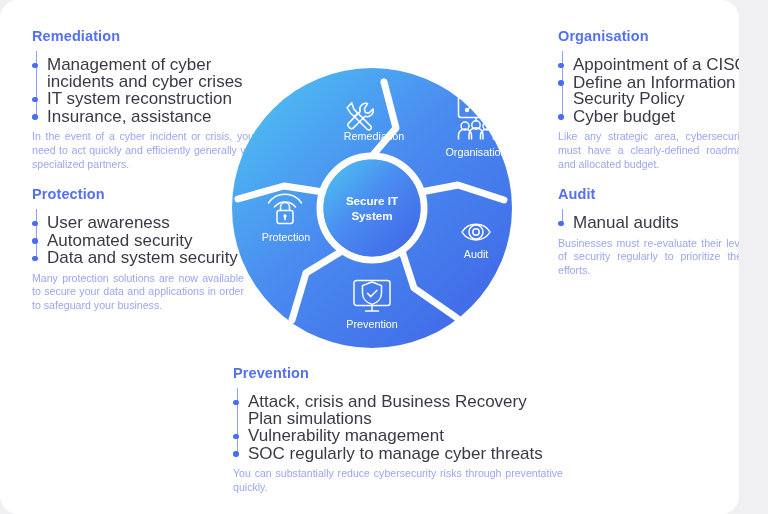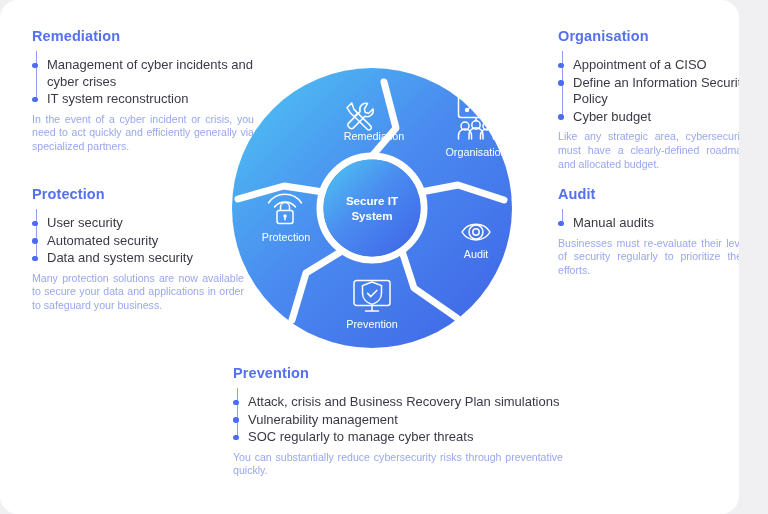--- a/index.html
+++ b/index.html
@@ -31,21 +31,21 @@
   }
   .bullets:before{
     content:"";
     position:absolute;
     left:3.5px;top:-6px;bottom:8px;
     width:1.2px;
     background:#8da0f5;
   }
   .bullets li{
     position:relative;
-    font-size:13px;
+    font-size:17px;
     line-height:16.6px;
     color:#3a3a46;
     margin-bottom:1px;
   }
   .bullets li:before{
     content:"";
     position:absolute;
     left:-15px;top:5.5px;
     width:5.5px;height:5.5px;
     border-radius:50%;
@@ -91,28 +91,29 @@
 </head>
 <body>
 
 <div id="page">
 
   <div class="block" id="blk-remediation">
     <div class="block-title">Remediation</div>
     <ul class="bullets">
       <li>Management of cyber incidents and cyber crises</li>
       <li>IT system reconstruction</li>
+      <li>Insurance, assistance</li>
     </ul>
     <p class="desc">In the event of a cyber incident or crisis, you need to act quickly and efficiently generally via specialized partners.</p>
   </div>
 
   <div class="block" id="blk-protection">
     <div class="block-title">Protection</div>
     <ul class="bullets">
-      <li>User security</li>
+      <li>User awareness</li>
       <li>Automated security</li>
       <li>Data and system security</li>
     </ul>
     <p class="desc">Many protection solutions are now available to secure your data and applications in order to safeguard your business.</p>
   </div>
 
   <div class="block" id="blk-organisation">
     <div class="block-title">Organisation</div>
     <ul class="bullets">
       <li>Appointment of a CISO</li>

